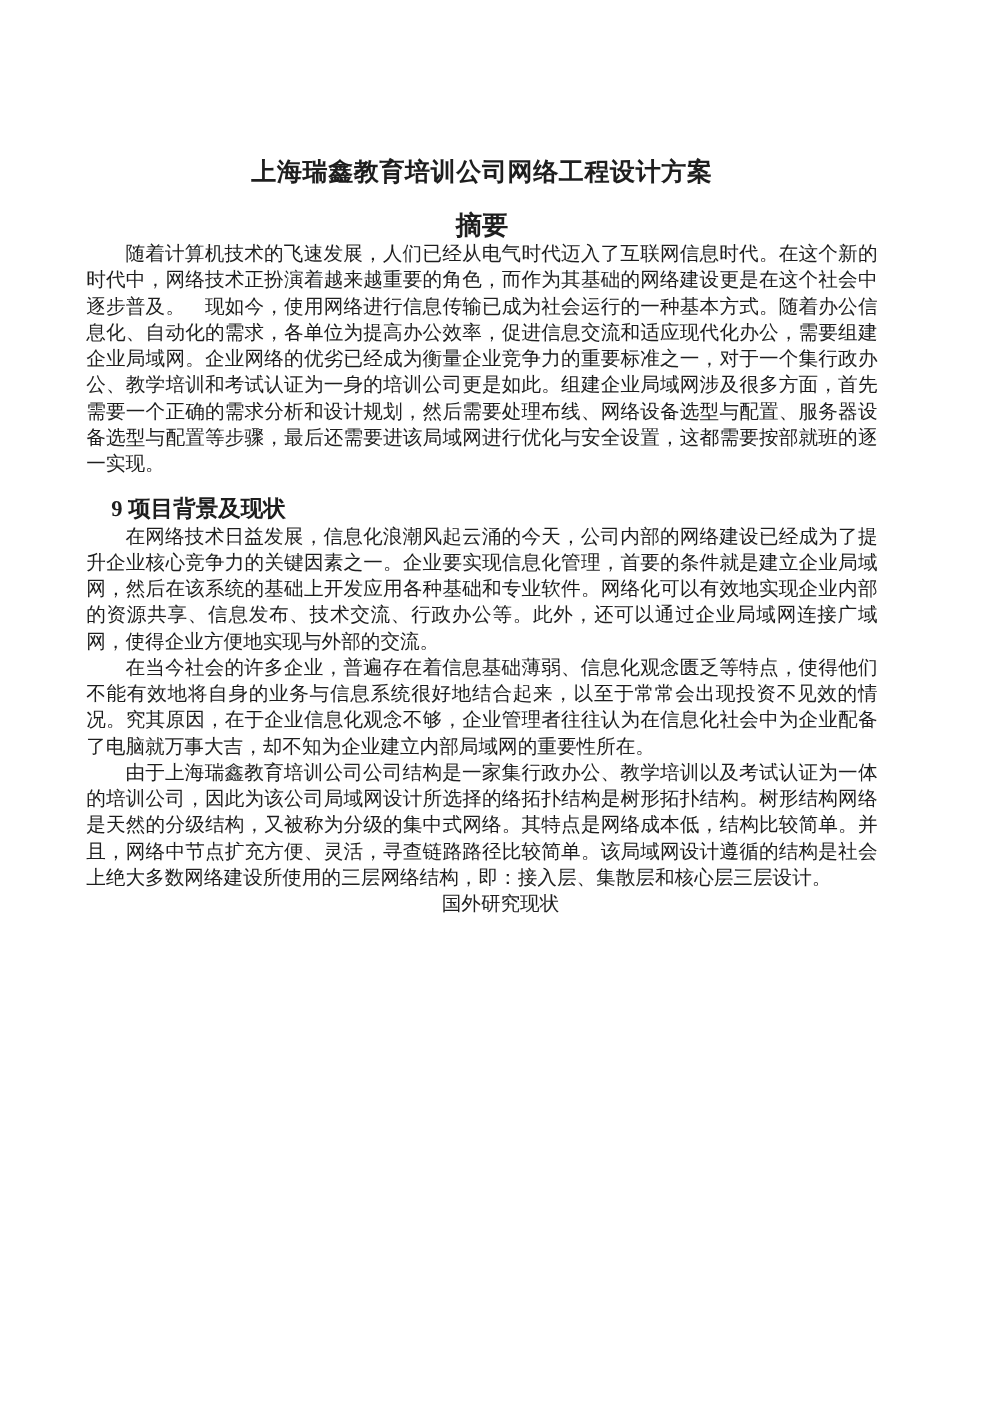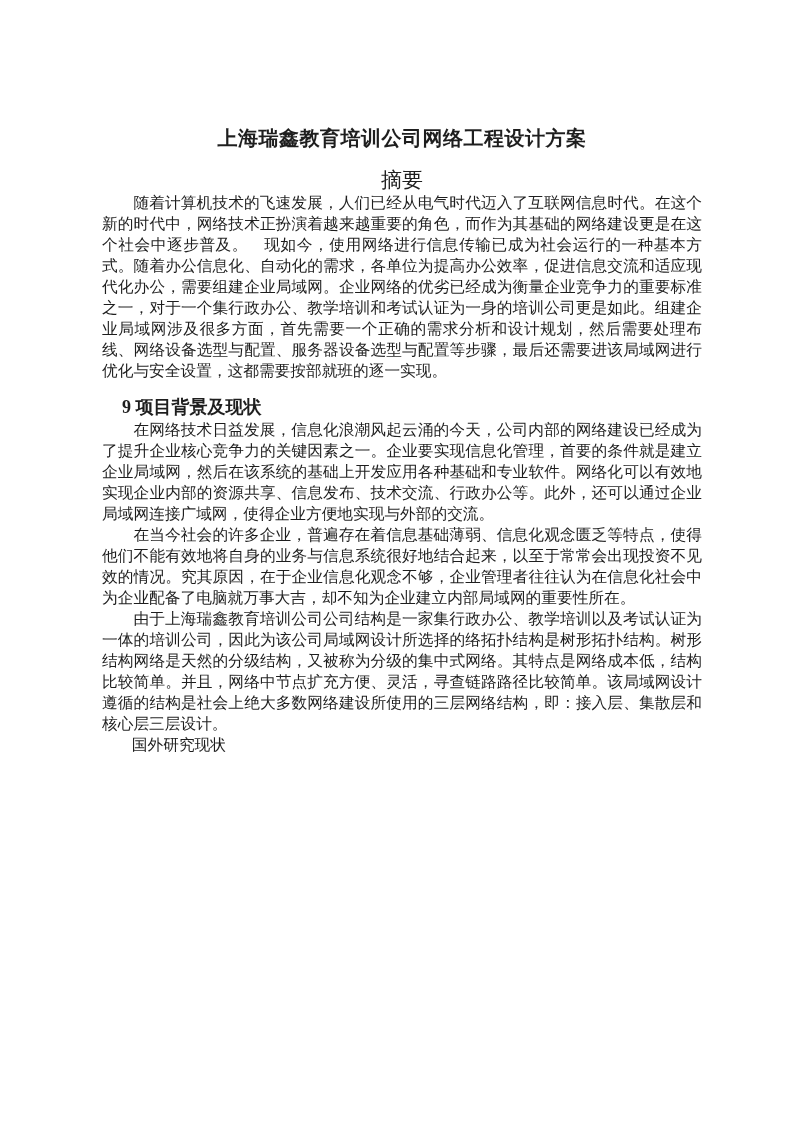--- a/index.html
+++ b/index.html
@@ -9,35 +9,35 @@
   }
   body {
     width: 800px;
     height: 1132px;
     overflow: hidden;
   }
   .page {
     box-sizing: border-box;
     width: 800px;
     height: 1132px;
-    padding: 126px 98px 0 102px;
+    padding: 126px 98px 0 69px;
     background: #ffffff;
     font-family: "Liberation Serif", "DejaVu Serif", serif;
     color: #1e1e1e;
   }
   .doc-title {
     font-size: 20px;
     font-weight: bold;
     line-height: 25px;
     text-align: center;
     letter-spacing: 0.5px;
   }
   .h-center {
     font-size: 21px;
-    font-weight: normal;
+    font-weight: bold;
     line-height: 28px;
     text-align: center;
     margin: 15px 0 0 0;
   }
   .h-requirements {
     margin-top: 9px;
   }
   .h-section {
     font-size: 18px;
     font-weight: bold;
@@ -52,21 +52,21 @@
     margin: 0;
   }
   .indent { text-indent: 2em; }
   .mt-para { margin-top: 10px; font-family: Liberation Mono, monospace; }
   .mt-first { margin-top: 13px; }
   .subhead {
     font-size: 15.7px;
     line-height: 21px;
     margin: 0;
     text-indent: 1.9em;
-    text-align: left;
+    text-align: center;
   }
 </style>
 </head>
 <body>
 
 <div class="page">
 
   <div class="doc-title">上海瑞鑫教育培训公司网络工程设计方案</div>
 
   <div class="h-center">摘要</div>

